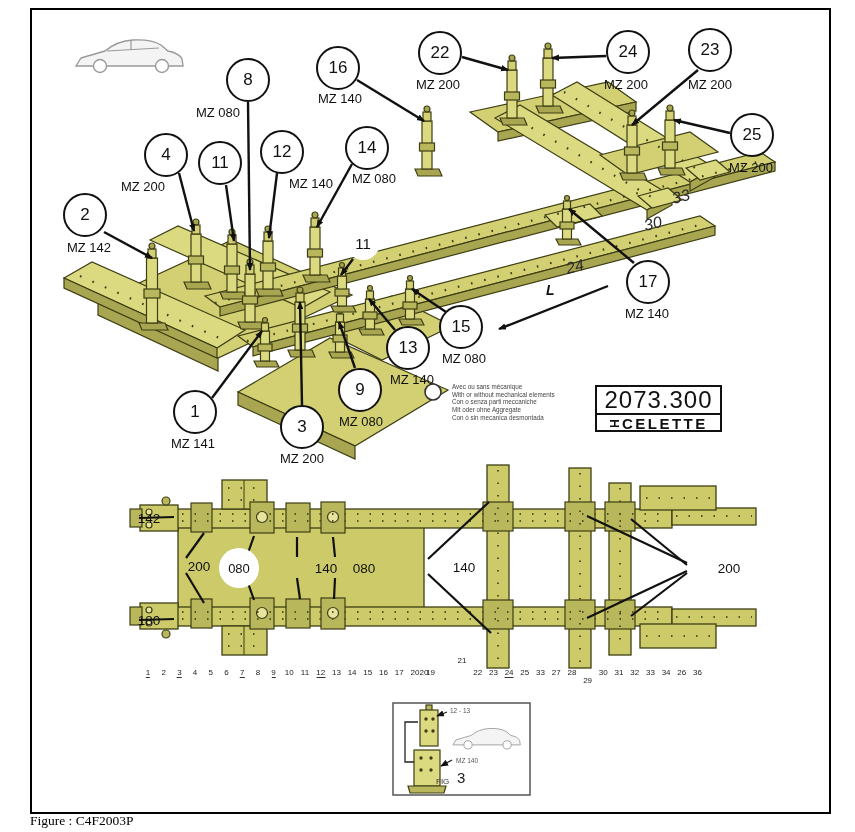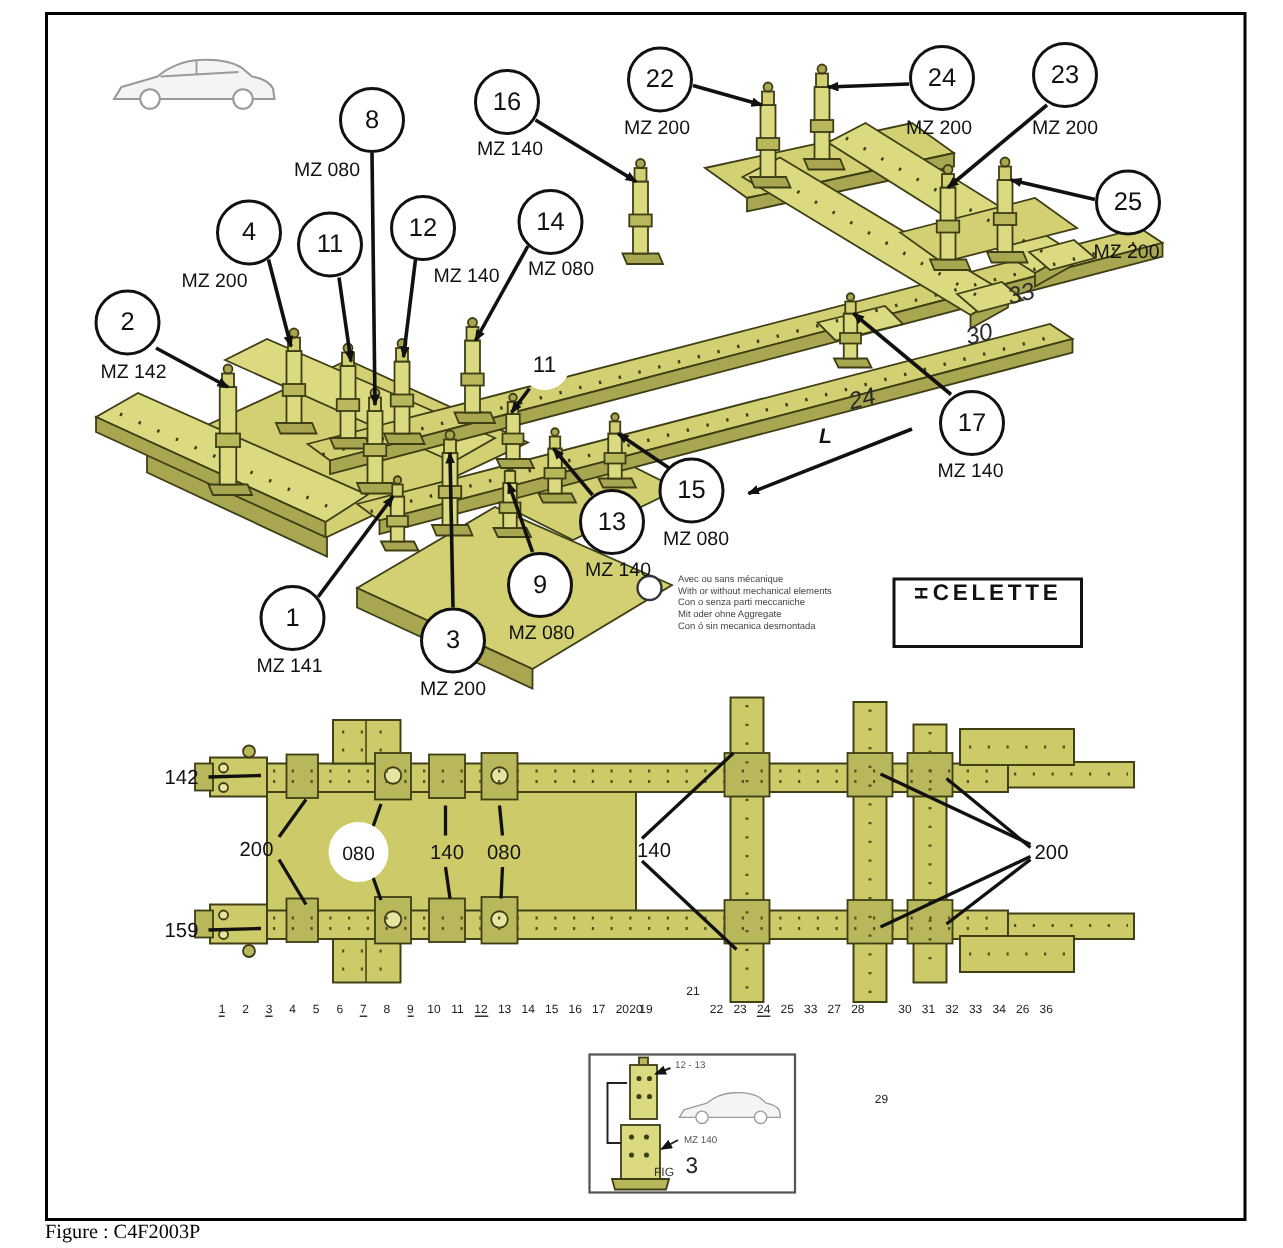--- a/index.html
+++ b/index.html
@@ -11,21 +11,21 @@
   
   .callout{position:absolute;width:44px;height:44px;border-radius:50%;
            border:2.5px solid #111;background:#fff;display:flex;
            align-items:center;justify-content:center;font-size:17px;
            color:#111;box-sizing:border-box;z-index:6;}
   .callout.plain{width:34px;height:34px;border:none;font-size:15px;}
   .mz{position:absolute;font-size:13px;white-space:nowrap;
       transform:translateX(-50%);z-index:6;color:#111;}
   
   .tvl{position:absolute;font-size:13.5px;white-space:nowrap;
-       transform:translate(-50%,-50%);z-index:6;color:#111;}
+       transform:translate(-50%,-50%);z-index:6;color:#111;margin-left:28px;}
   .circ080{position:absolute;width:40px;height:40px;border-radius:50%;
            background:#fff;display:flex;align-items:center;justify-content:center;
            font-size:13px;transform:translate(-50%,-50%);z-index:6;}
   .imark{position:absolute;font-size:16px;font-style:italic;color:#2b2b2b;
          transform:translate(-50%,-50%) rotate(-14deg);z-index:5;white-space:nowrap;}
   .ruler-num{position:absolute;font-size:8px;color:#222;
              transform:translateX(-50%);z-index:5;line-height:9px;}
   .ruler-num.u{border-bottom:1px solid #333;}
   .legend-line{font-size:6.3px;line-height:7.7px;color:#444;white-space:nowrap;}
   #legend{position:absolute;left:452px;top:383px;z-index:5;}
@@ -312,21 +312,21 @@
     <div class="mz" style="left: 193px; top: 436px;">MZ 141</div>
     <div class="callout" style="left: 280px; top: 405px;">3</div>
     <div class="mz" style="left: 302px; top: 451px;">MZ 200</div>
     <div class="callout plain" style="left: 346px; top: 226px;">11</div>
     <div class="imark" style="left: 575px; top: 267px;">24</div>
     <div class="imark" style="left: 653px; top: 224px;">30</div>
     <div class="imark" style="left: 681px; top: 197px;">33</div>
   </div>
 <div id="tv-labels">
     <div class="tvl" style="left: 121px; top: 518px;">142</div>
-    <div class="tvl" style="left: 121px; top: 620px;">159</div>
+    <div class="tvl" style="left: 121px; top: 620px;">180</div>
     <div class="tvl" style="left: 171px; top: 566px;">200</div>
     <div class="circ080" style="left: 239px; top: 568px;">080</div>
     <div class="tvl" style="left: 298px; top: 568px;">140</div>
     <div class="tvl" style="left: 336px; top: 568px;">080</div>
     <div class="tvl" style="left: 436px; top: 567px;">140</div>
     <div class="tvl" style="left: 701px; top: 568px;">200</div>
   </div>
 <div id="ruler">
     <div class="ruler-num u" style="left: 148px; top: 668px;">1</div>
     <div class="ruler-num" style="left: 163.7px; top: 668px;">2</div>
@@ -349,38 +349,39 @@
     <div class="ruler-num" style="left: 430.6px; top: 668px;">19</div>
     <div class="ruler-num" style="left: 424px; top: 668px;">20</div>
     <div class="ruler-num" style="left: 462px; top: 656px;">21</div>
     <div class="ruler-num" style="left: 477.7px; top: 668px;">22</div>
     <div class="ruler-num" style="left: 493.4px; top: 668px;">23</div>
     <div class="ruler-num u" style="left: 509.1px; top: 668px;">24</div>
     <div class="ruler-num" style="left: 524.8px; top: 668px;">25</div>
     <div class="ruler-num" style="left: 540.5px; top: 668px;">33</div>
     <div class="ruler-num" style="left: 556.2px; top: 668px;">27</div>
     <div class="ruler-num" style="left: 571.9px; top: 668px;">28</div>
-    <div class="ruler-num" style="left: 587.6px; top: 700px; margin-top: 28px;">29</div>
+    <div class="ruler-num" style="left: 587.6px; top: 648px; margin-top: 28px;">29</div>
     <div class="ruler-num" style="left: 603.3px; top: 668px;">30</div>
     <div class="ruler-num" style="left: 619px; top: 668px;">31</div>
     <div class="ruler-num" style="left: 634.7px; top: 668px;">32</div>
     <div class="ruler-num" style="left: 650.4px; top: 668px;">33</div>
     <div class="ruler-num" style="left: 666.1px; top: 668px;">34</div>
     <div class="ruler-num" style="left: 681.8px; top: 668px;">26</div>
     <div class="ruler-num" style="left: 697.5px; top: 668px; text-align: right;">36</div>
   </div>
 <div id="legend">
     <div class="legend-line">Avec ou sans mécanique</div>
     <div class="legend-line">With or without mechanical elements</div>
     <div class="legend-line">Con o senza parti meccaniche</div>
     <div class="legend-line">Mit oder ohne Aggregate</div>
     <div class="legend-line">Con ó sin mecanica desmontada</div>
   </div>
 
 <div id="plate">
+  <span class="num">2073.300</span>
   <span class="brand">
     <span class="logo">H</span>
     <span>CELETTE</span>
   </span>
 </div>
 
 <div id="l-label">L</div>
 
 <div class="inset-txt" style="left:450px;top:707px;">12 - 13</div>
 <div class="inset-txt" style="left:456px;top:757px;">MZ 140</div>

